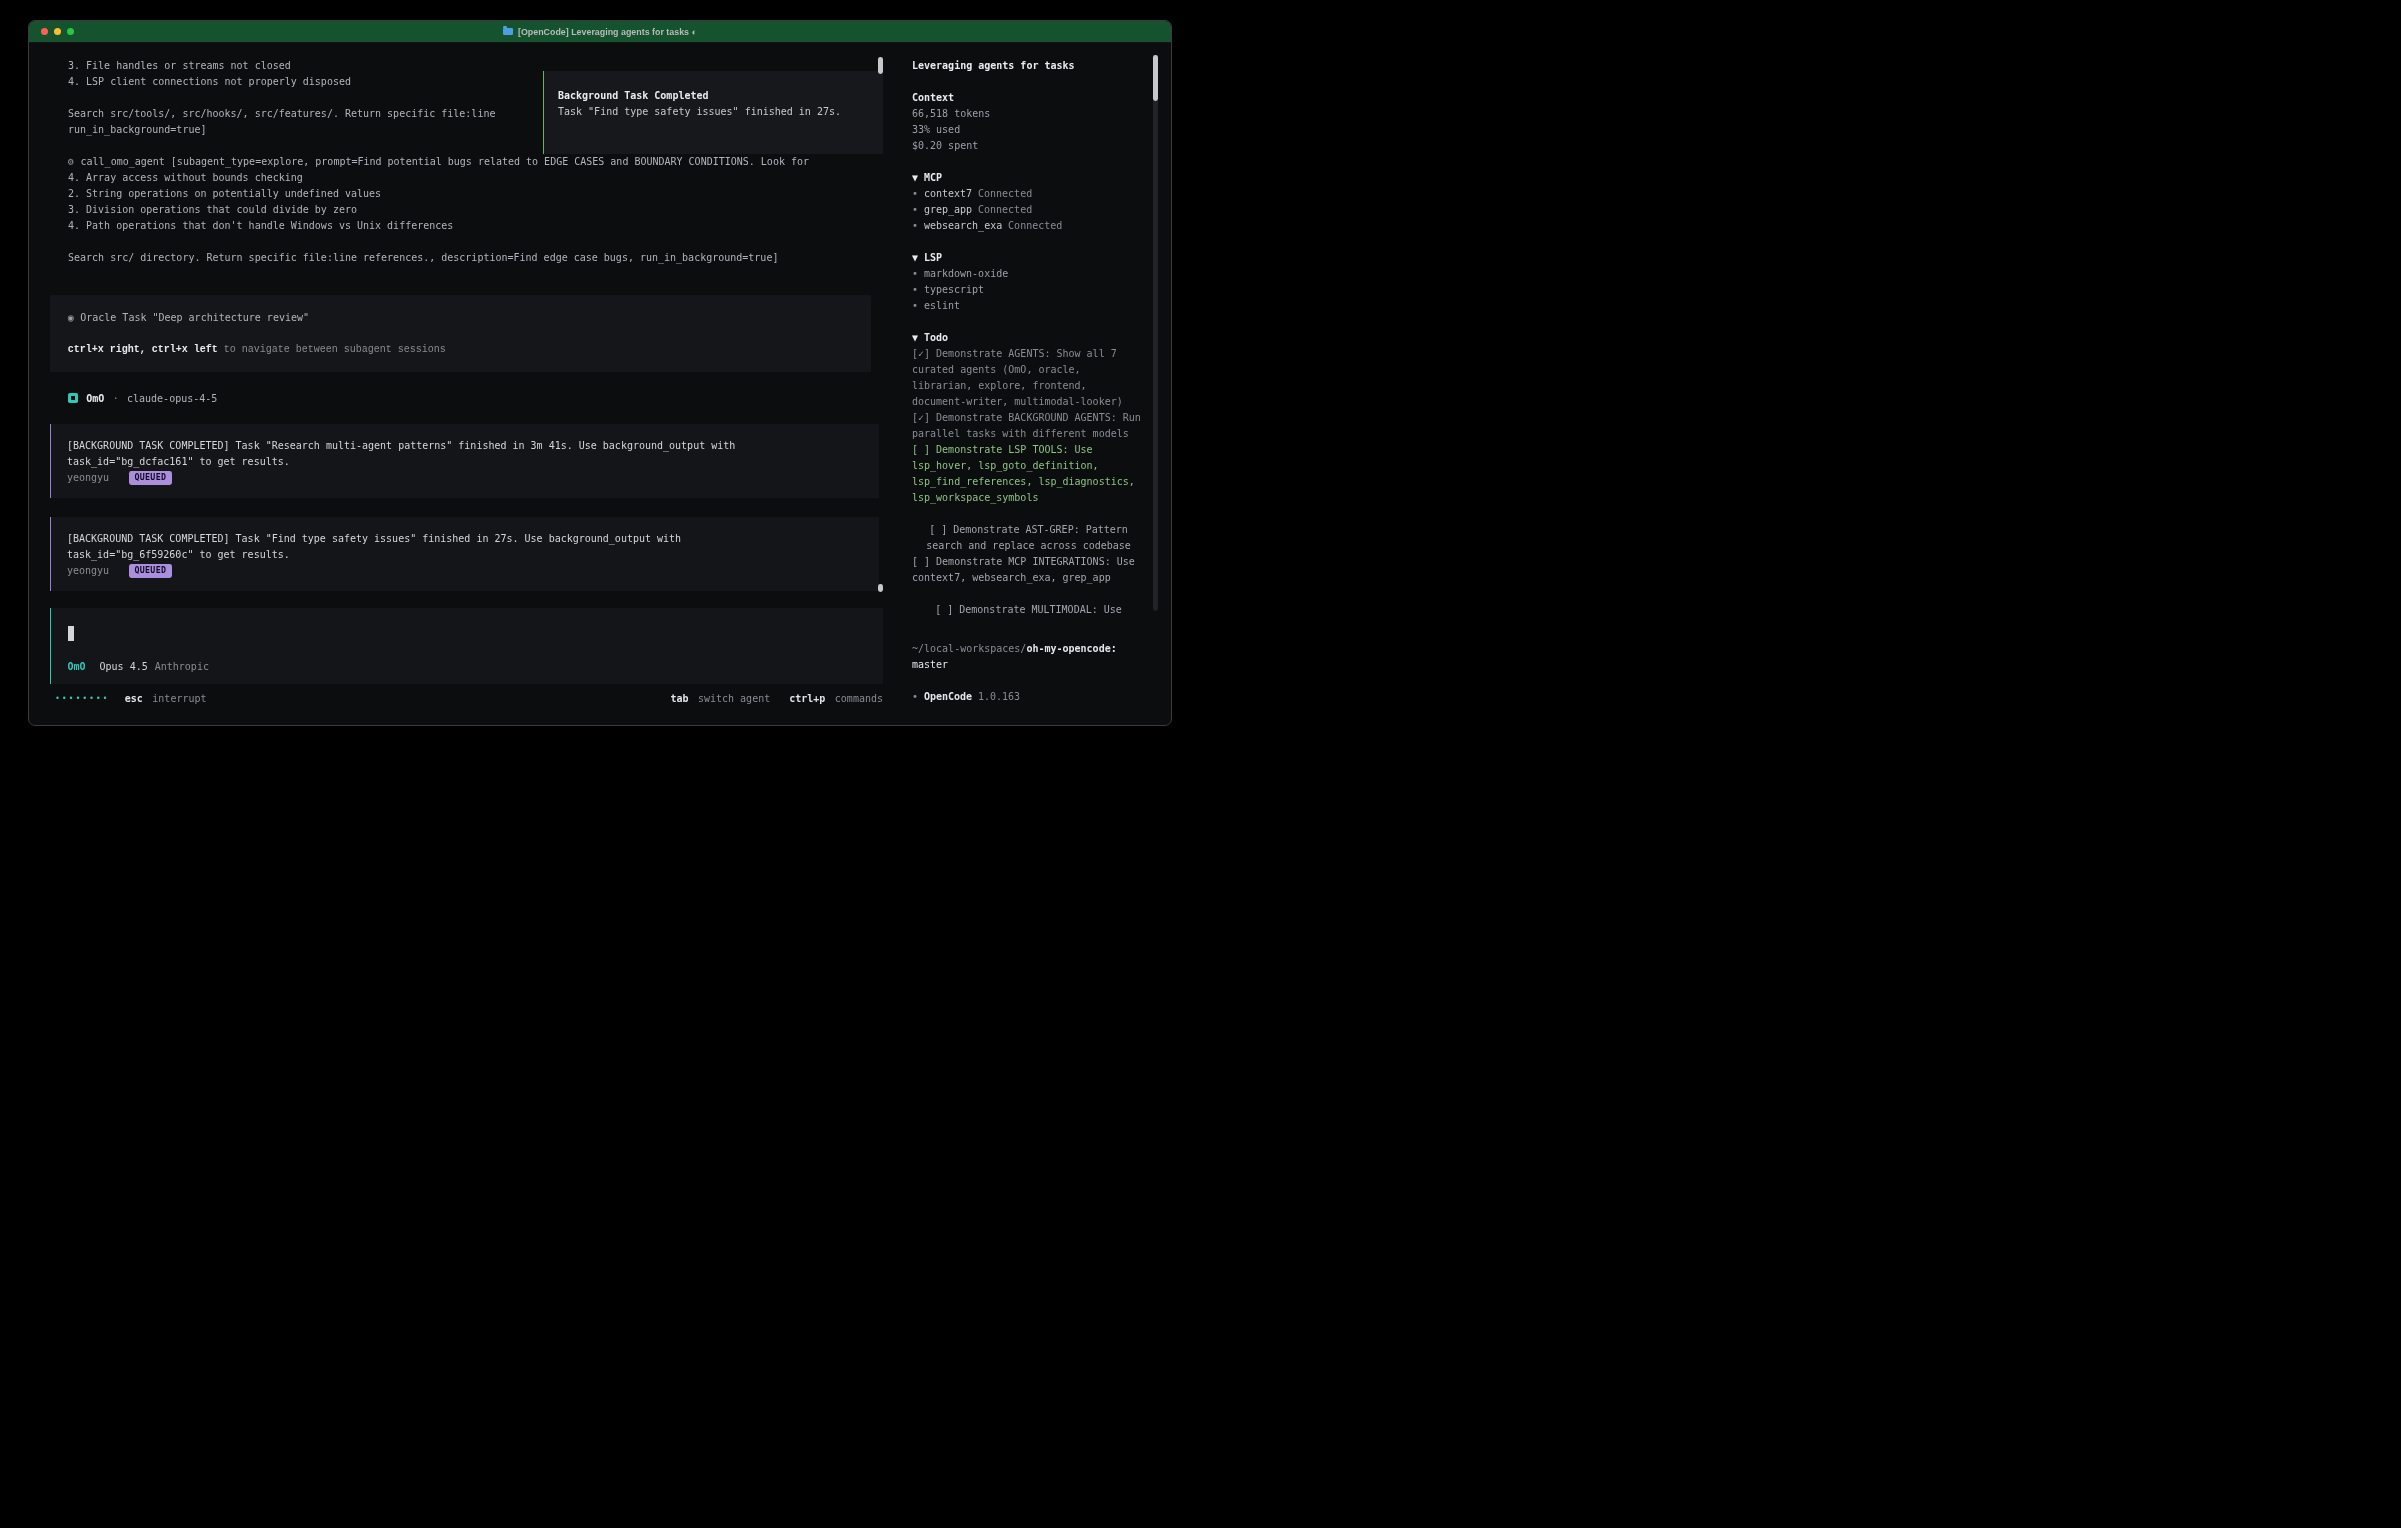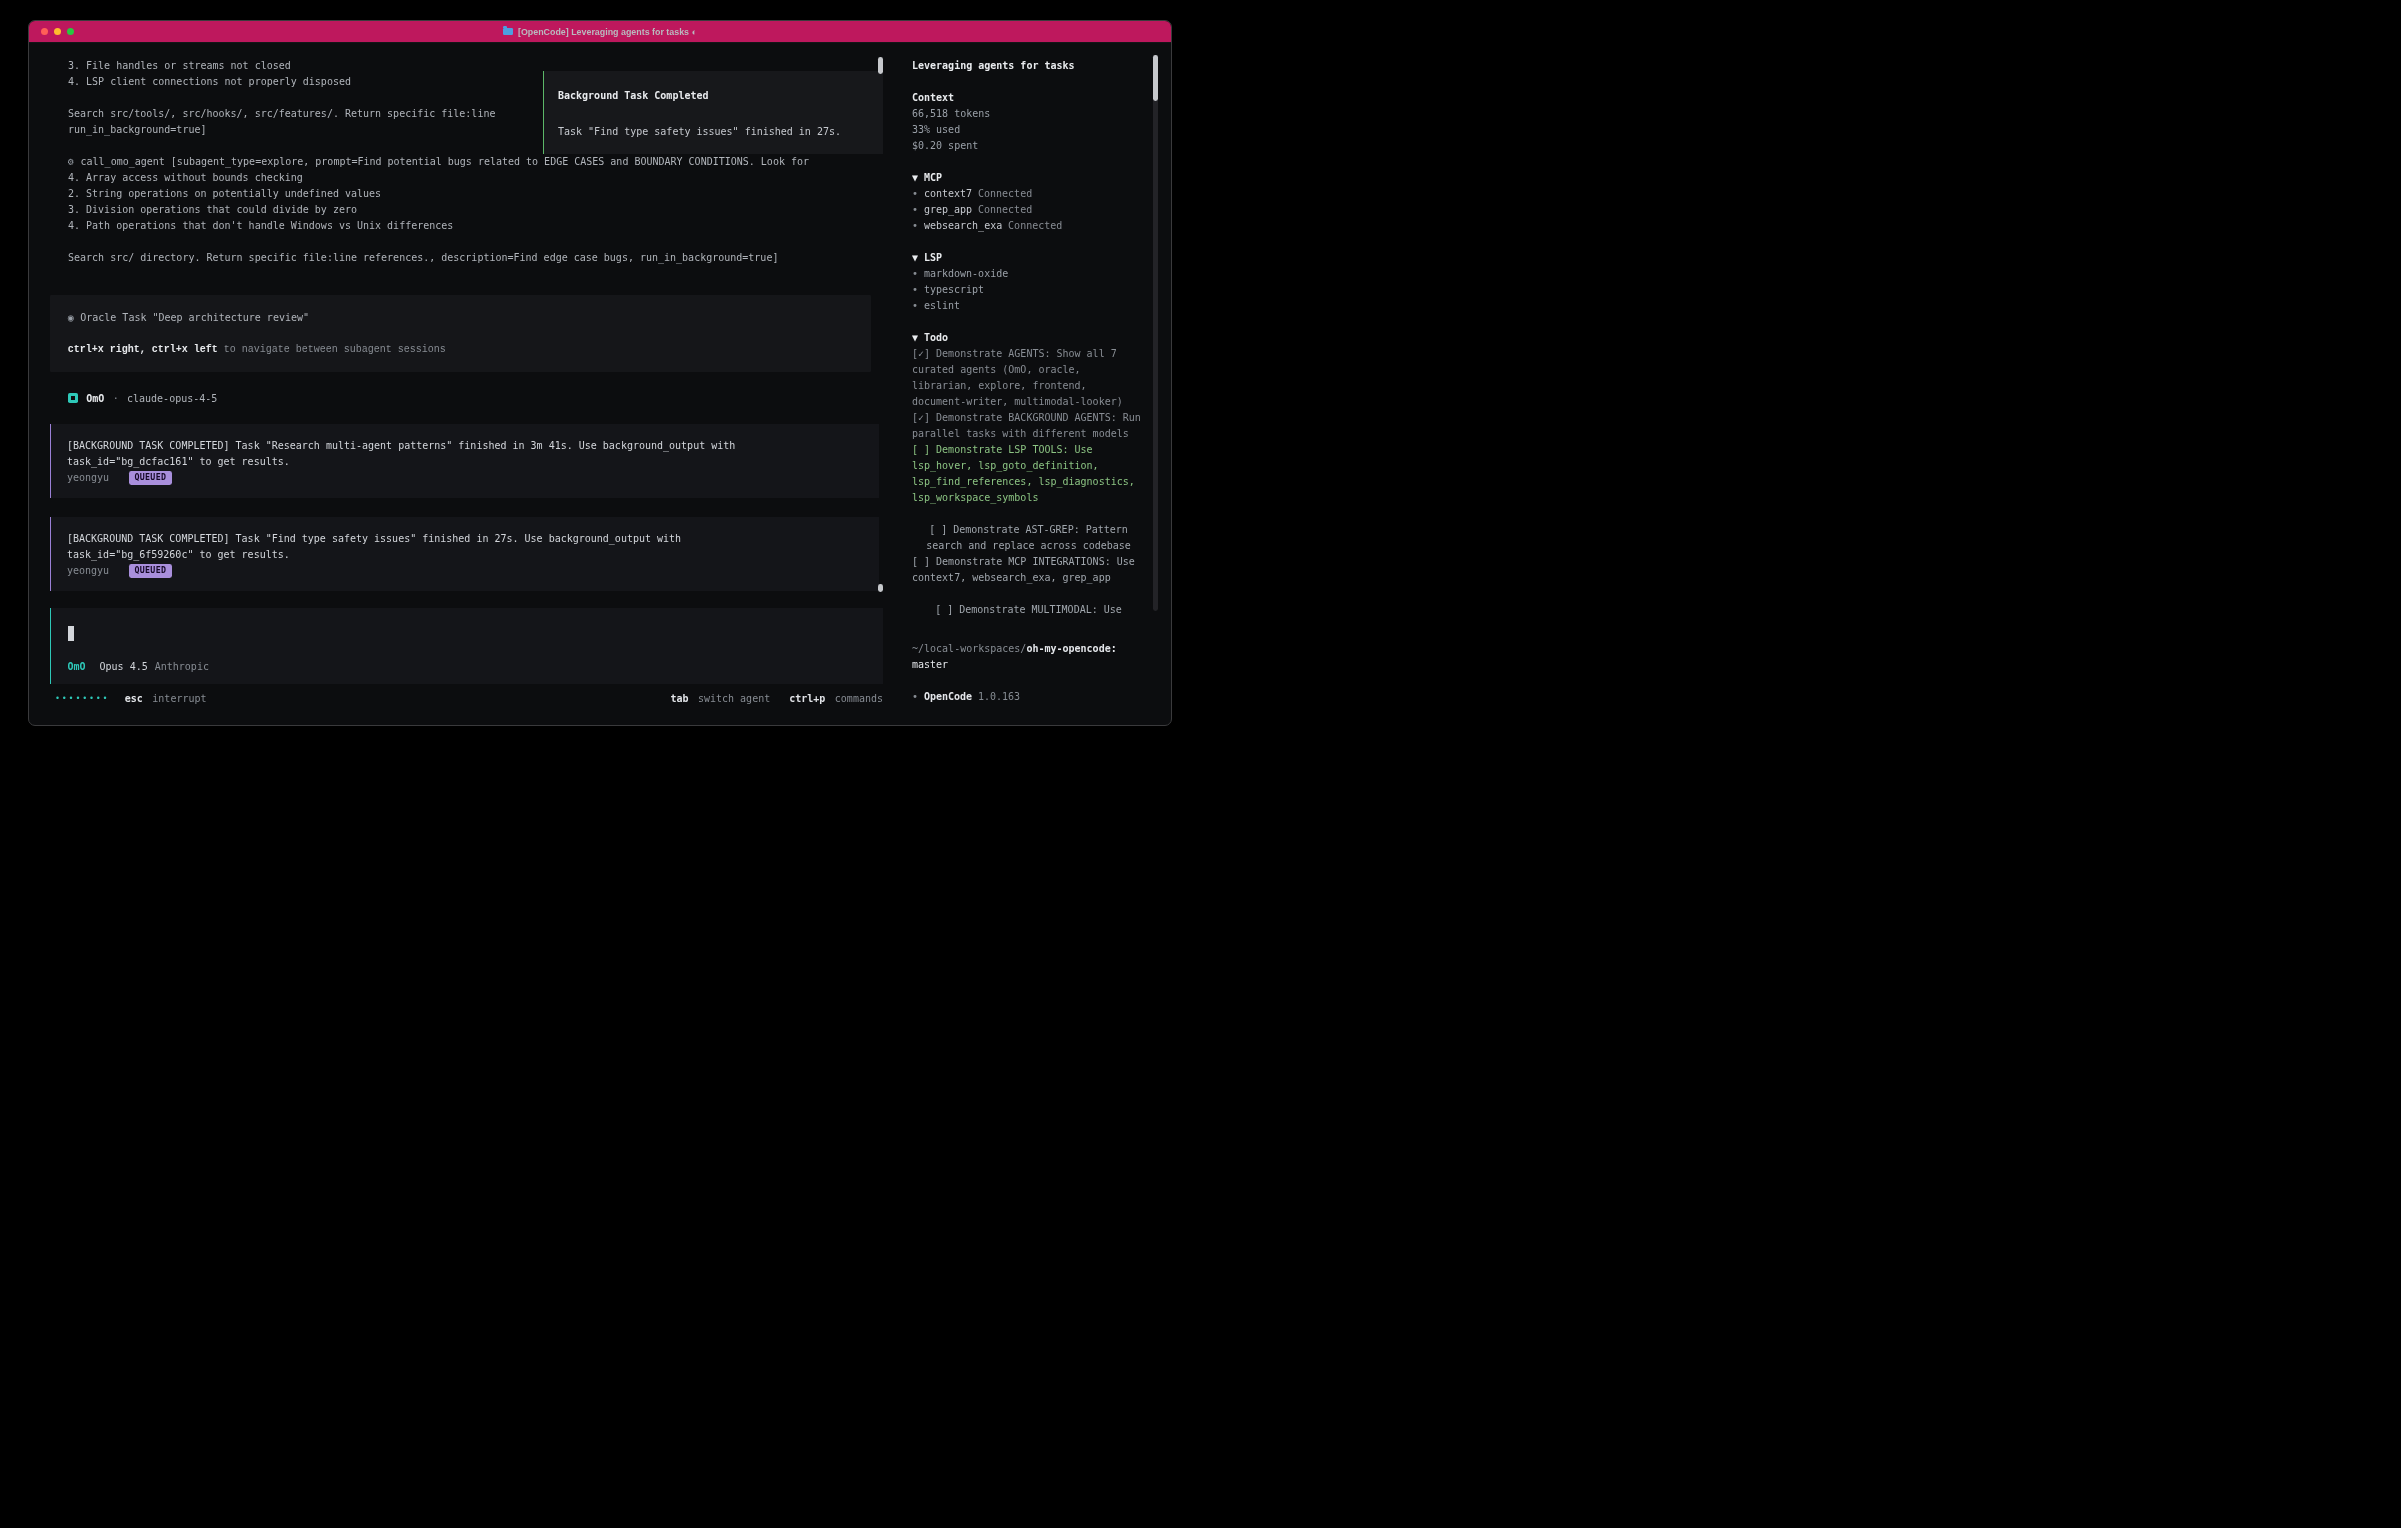--- a/index.html
+++ b/index.html
@@ -9,21 +9,21 @@
     font-size: 10px; color: #b0b4ba;
   }
   .window {
     position: absolute; left: 28px; top: 20px; width: 1144px; height: 706px;
     background: #0c0d0f; border: 0.6px solid #3a3a3c; border-radius: 7px;
     overflow: hidden; box-sizing: border-box;
     box-shadow: 0 17.7px 53px rgba(0,0,0,0.85);
   }
   
   .titlebar {
-    height: 21px; background: #be185d; border-bottom: 0.6px solid #151517;
+    height: 21px; background: #14532d; border-bottom: 0.6px solid #151517;
     display: flex; align-items: center; position: relative;
   }
   .traffic { position: absolute; left: 11.8px; top: 0; height: 21px; display: flex; align-items: center; gap: 5.3px; }
   .light { width: 7.7px; height: 7.7px; border-radius: 50%; }
   .light.red { background: #ff5f57; }
   .light.yellow { background: #febc2e; }
   .light.green { background: #28c840; }
   .title-center {
     margin: 0 auto; display: flex; align-items: center; gap: 5.3px;
     font-family: "Liberation Sans", sans-serif; font-size: 8.9px; font-weight: 600; color: #b9babf;
@@ -37,21 +37,21 @@
   .log { position: absolute; left: 39px; top: 14.8px; right: 16px; z-index: 1; }
   .log-line { height: 16px; line-height: 16px; white-space: nowrap; color: #b0b4ba; }
   .callrow { display: flex; gap: 6.5px; align-items: center; }
   .gear { color: #9aa0a8; }
   
   .notification {
     position: absolute; right: 16px; top: 28px; width: 340px; height: 83px;
     background: #17181b; border-left: 1.8px solid #5cb768; box-sizing: border-box;
     padding: 17px 0 0 14px; z-index: 5;
   }
-  .notif-title { height: 16px; line-height: 16px; font-weight: bold; color: #e9ebee; margin-bottom: 20px; }
+  .notif-title { height: 16px; line-height: 16px; font-weight: bold; color: #e9ebee; margin-bottom: 0; }
   .notif-body { height: 16px; line-height: 16px; color: #c6c9cf; }
   
   .oracle {
     position: absolute; left: 21px; right: 28px; top: 252px; height: 77px;
     background: #151619; box-sizing: border-box; padding: 15.4px 0 0 17.7px; border-radius: 1.2px;
   }
   .o-line { height: 16px; line-height: 16px; display: flex; gap: 6.5px; margin-bottom: 16px; color: #b0b4ba; }
   .o-icon { color: #9aa0a8; }
   .o-hint { height: 16px; line-height: 16px; font-family: Liberation Mono, monospace; }
   .keys { color: #e9ebee; font-weight: bold; }

